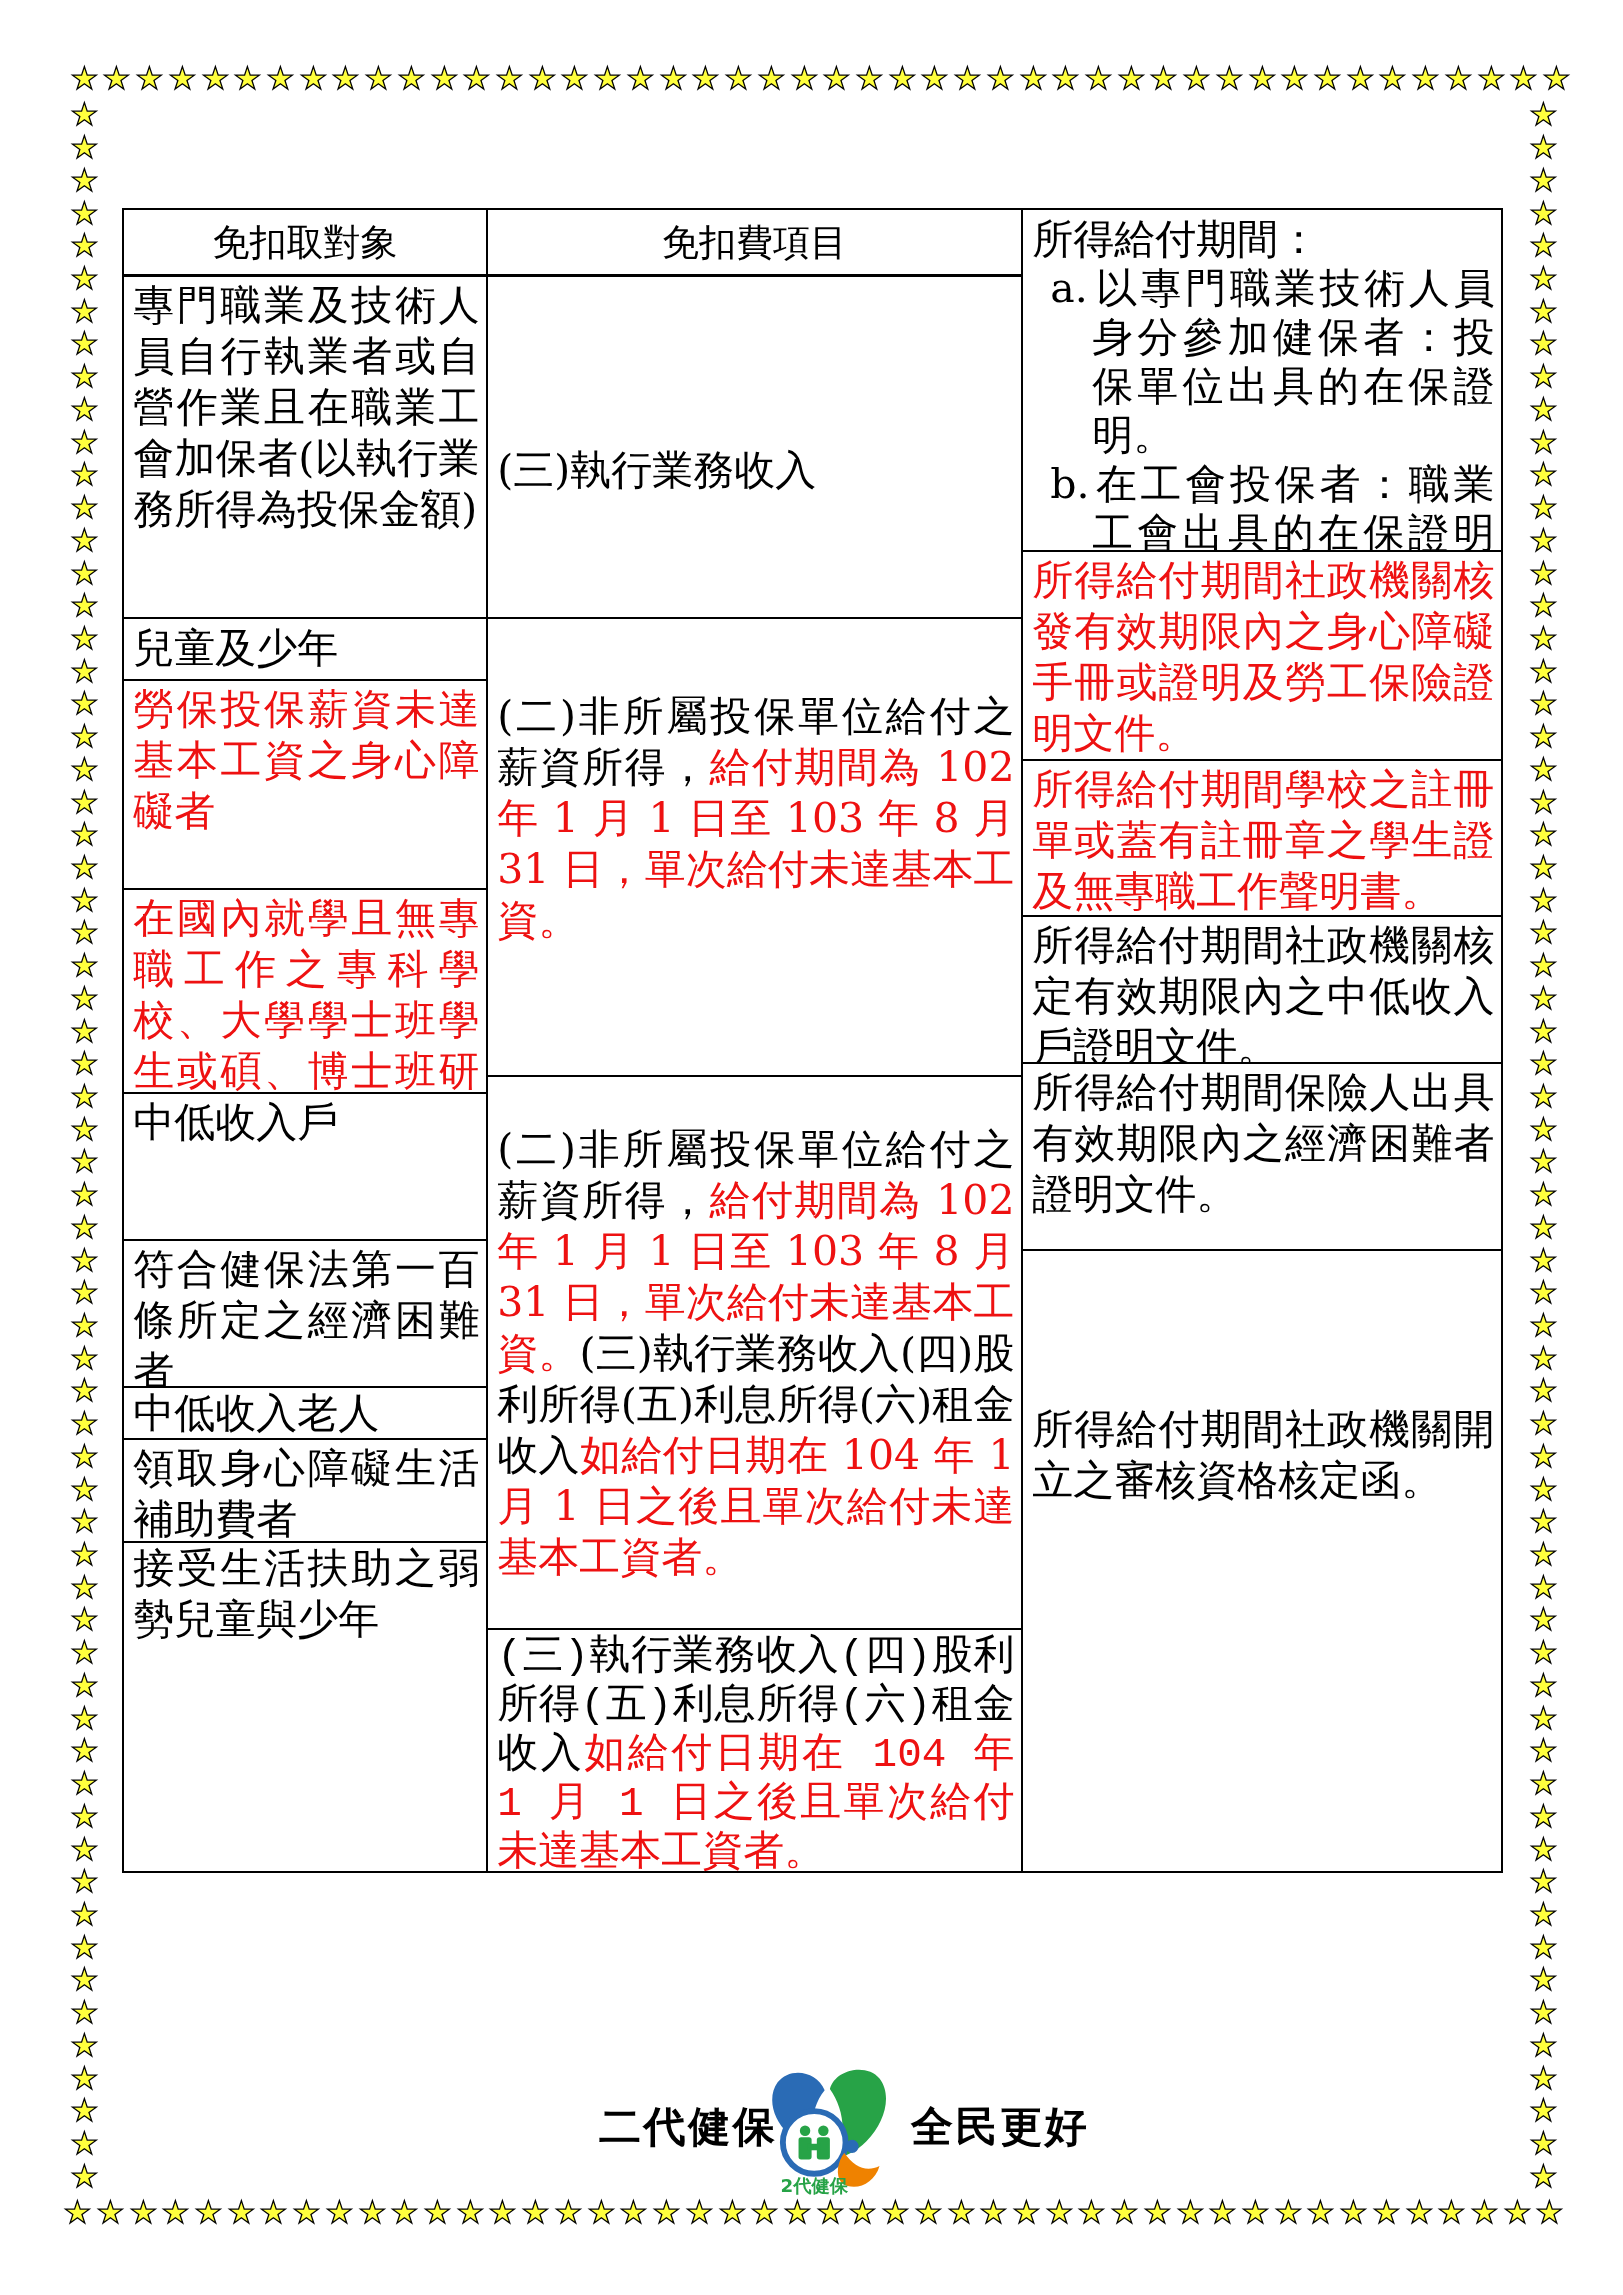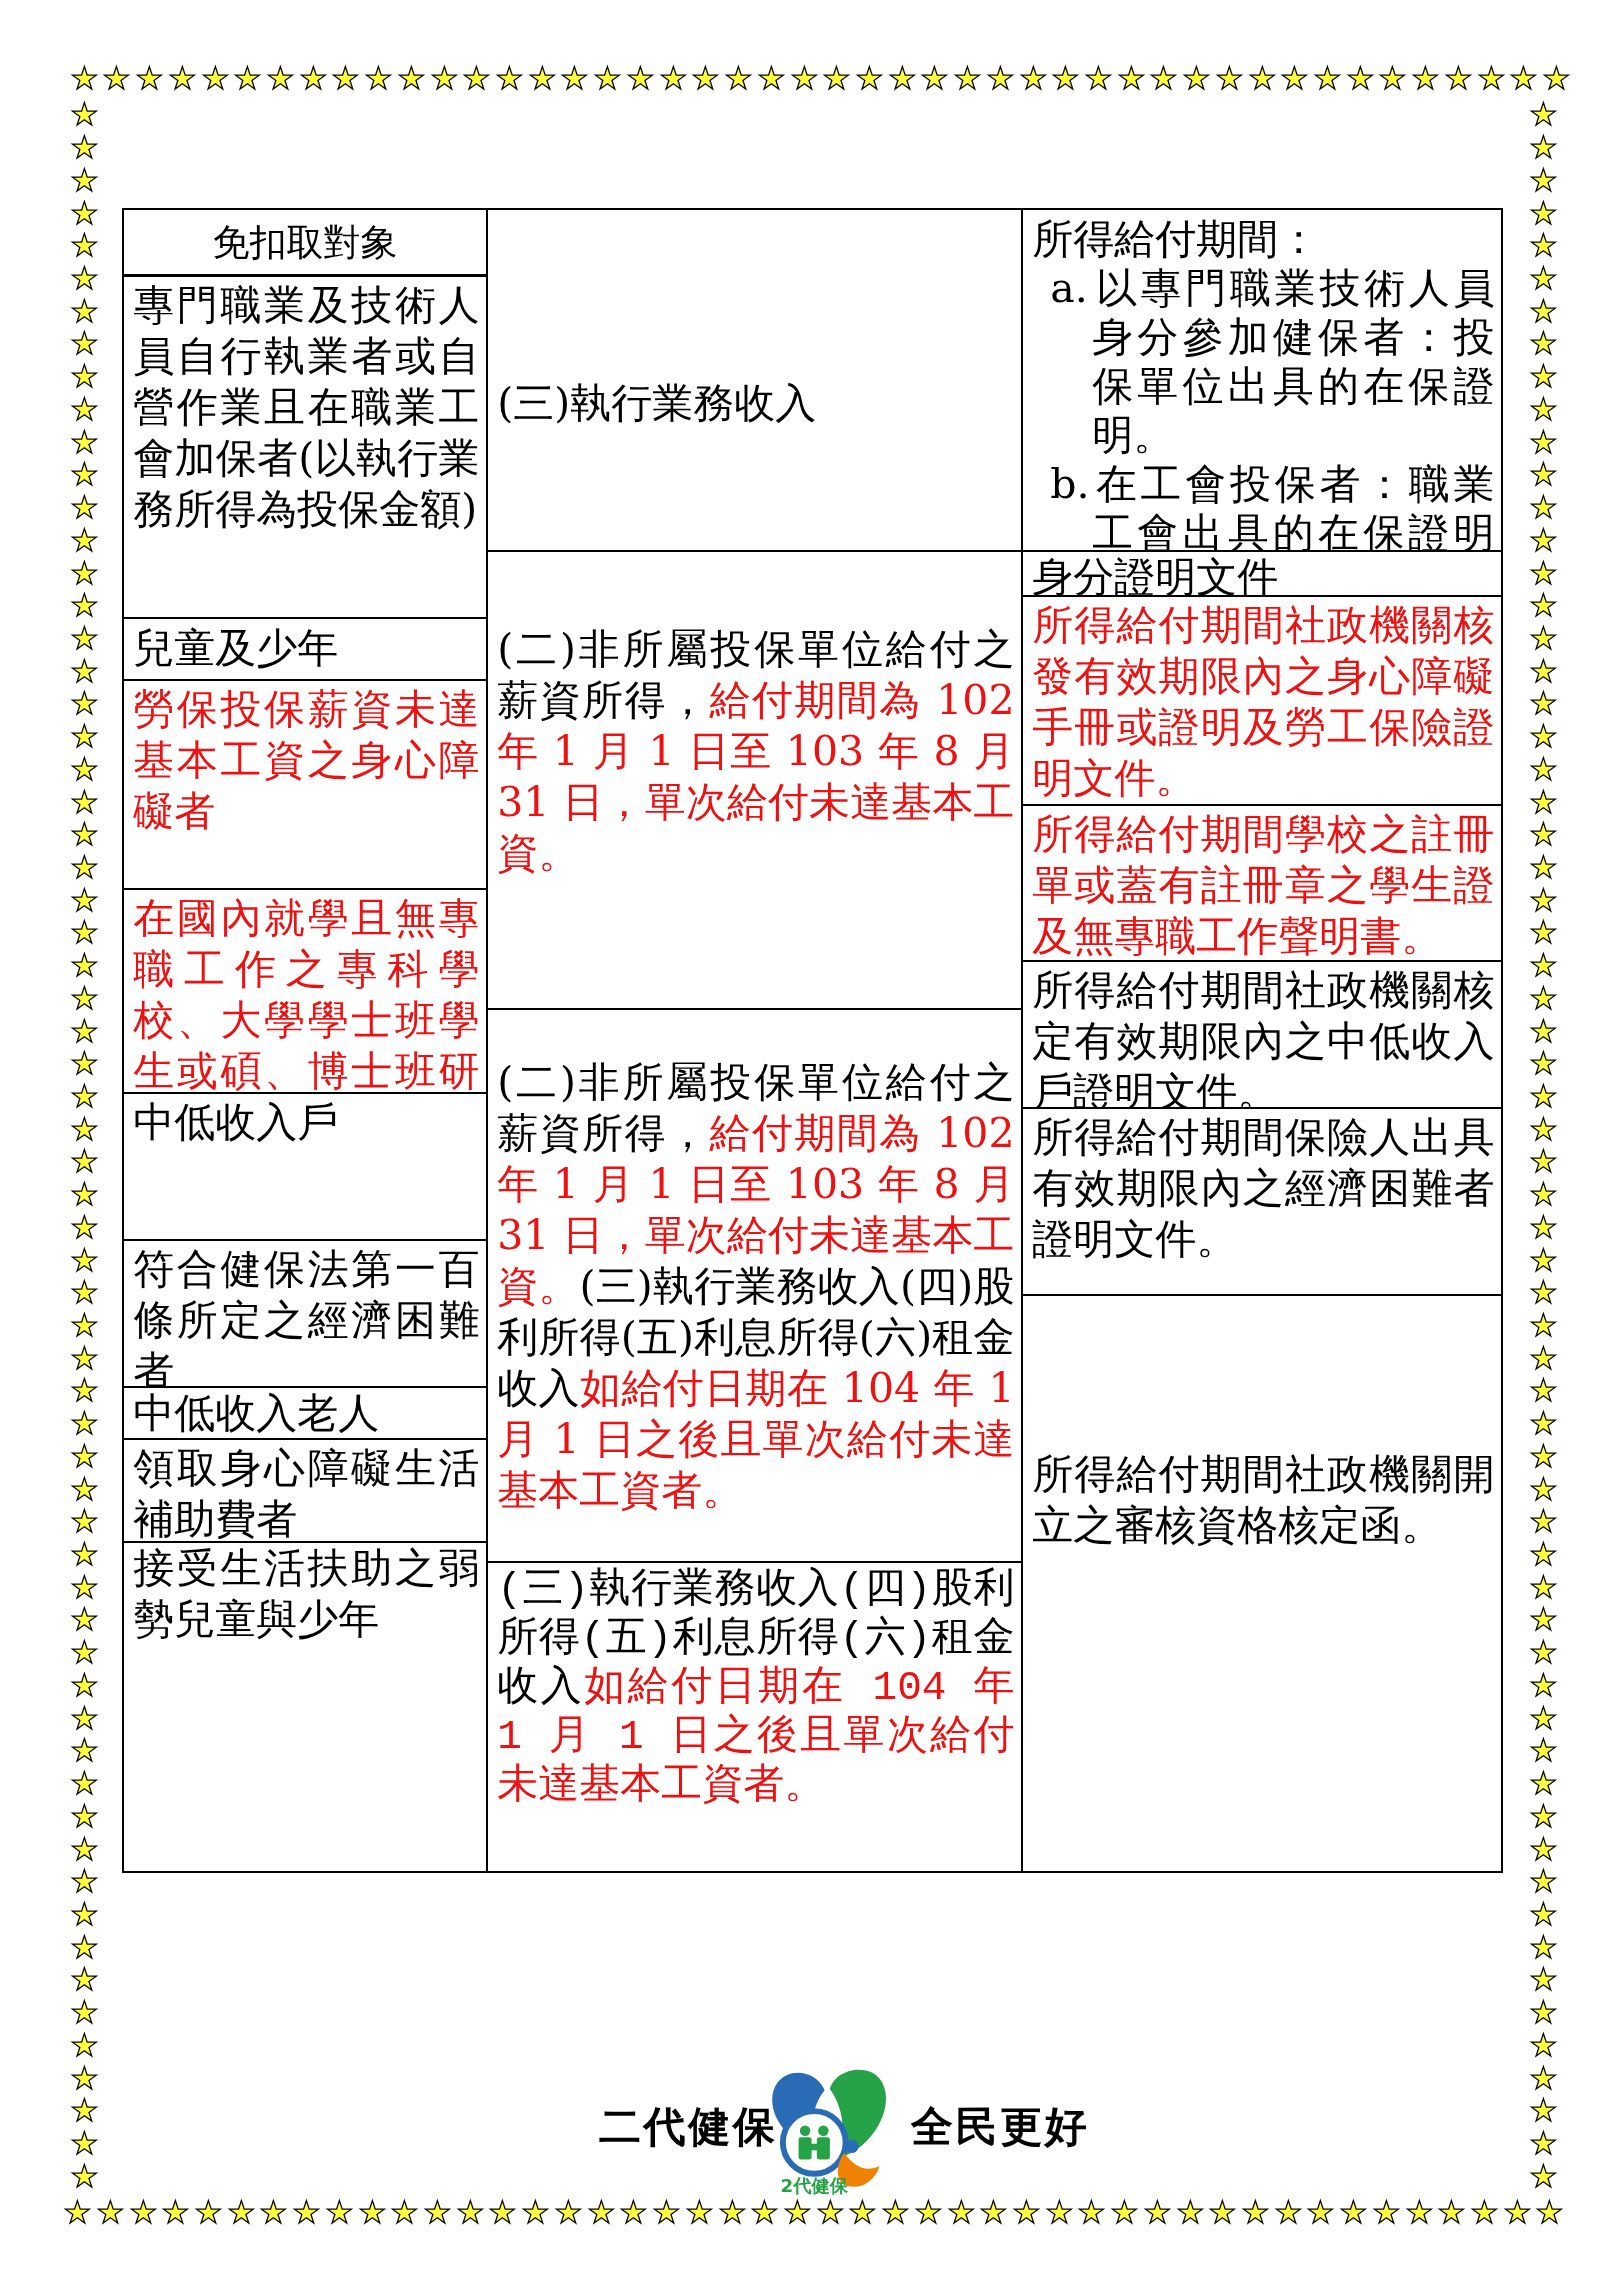--- a/index.html
+++ b/index.html
@@ -270,39 +270,39 @@
       <div class="c red" style="height:209px">勞保投保薪資未達基本工資之身心障礙者</div>
       <div class="c red" style="height:204px">在國內就學且無專職工作之專科學校、大學學士班學生或碩、博士班研究生</div>
       <div class="c" style="height:147px">中低收入戶</div>
       <div class="c" style="height:147px">符合健保法第一百條所定之經濟困難者</div>
       <div class="c" style="height:52px;padding-top:0">中低收入老人</div>
       <div class="c" style="height:103px">領取身心障礙生活補助費者</div>
       <div class="c" style="height:103px">接受生活扶助之弱勢兒童與少年</div>
     </div>
 
     <div class="col col2">
+      <div class="c hdr" style="height:67px">免扣費項目</div>
       <div class="c vmid" style="height:342px;padding-top:46px">
         <div>(三)執行業務收入</div>
       </div>
       <div class="c vmid" style="height:458px;padding-bottom:59px">
         <div><span>(二)非所屬投保單位給付之薪資所得，</span><span class="red">給付期間為 102 年 1 月 1 日至 103 年 8 月 31 日，單次給付未達基本工資。</span></div>
       </div>
       <div class="c vmid" style="height:553px">
         <div><span>(二)非所屬投保單位給付之薪資所得，</span><span class="red">給付期間為 102 年 1 月 1 日至 103 年 8 月 31 日，單次給付未達基本工資。</span><span>(三)執行業務收入(四)股利所得(五)利息所得(六)租金收入</span><span class="red">如給付日期在 104 年 1 月 1 日之後且單次給付未達基本工資者。</span></div>
       </div>
       <div class="c lh75" style="height:245px"><span>(三)執行業務收入(四)股利所得(五)利息所得(六)租金收入</span><span class="red">如給付日期在 104 年 1 月 1 日之後且單次給付未達基本工資者。</span></div>
     </div>
 
     <div class="col col3">
       <div class="c lh75" style="height:342px;padding-top:5.2px">
         <div>所得給付期間：</div>
         <div class="li"><span class="mk">a.</span><span>以專門職業技術人員身分參加健保者：投保單位出具的在保證明。</span></div>
         <div class="li"><span class="mk">b.</span><span>在工會投保者：職業工會出具的在保證明或繳費證明。</span></div>
       </div>
-      <div class="c" style="height:45px;padding-top:0">身分證明文件</div>
       <div class="c red" style="height:209px">所得給付期間社政機關核發有效期限內之身心障礙手冊或證明及勞工保險證明文件。</div>
       <div class="c red" style="height:156px">所得給付期間學校之註冊單或蓋有註冊章之學生證及無專職工作聲明書。</div>
       <div class="c" style="height:147px">所得給付期間社政機關核定有效期限內之中低收入戶證明文件。</div>
       <div class="c" style="height:187px">所得給付期間保險人出具有效期限內之經濟困難者證明文件。</div>
       <div class="c vmid" style="height:463px;padding-bottom:52px">
         <div>所得給付期間社政機關開立之審核資格核定函。</div>
       </div>
     </div>
   </div>
 

